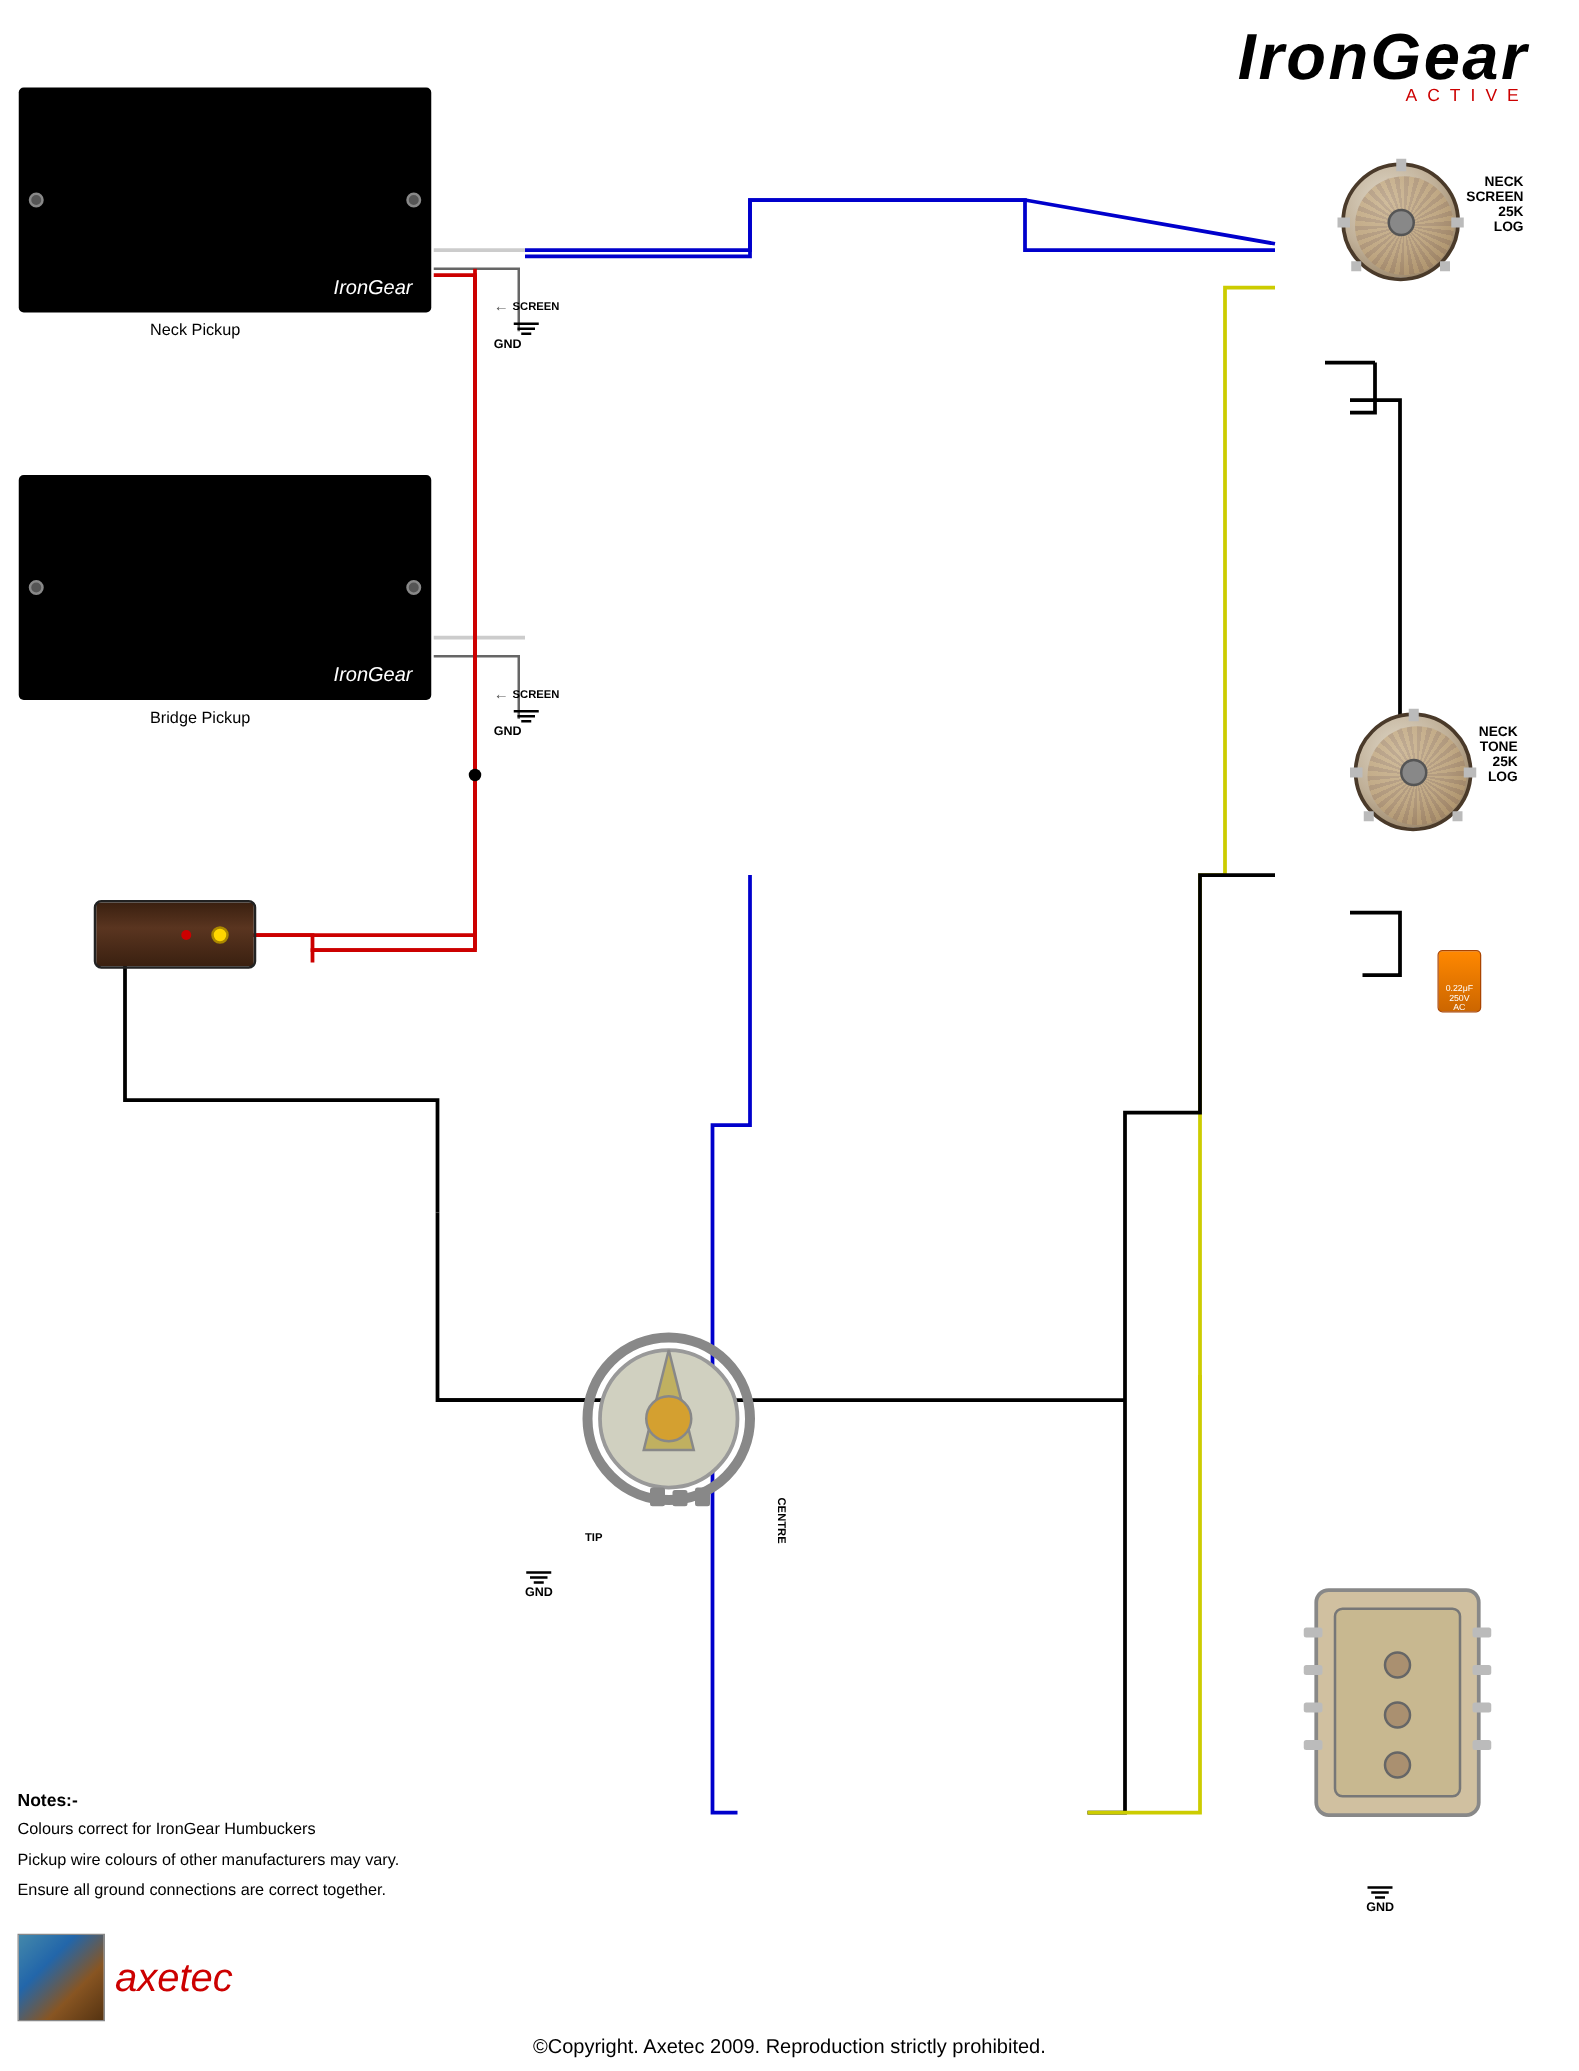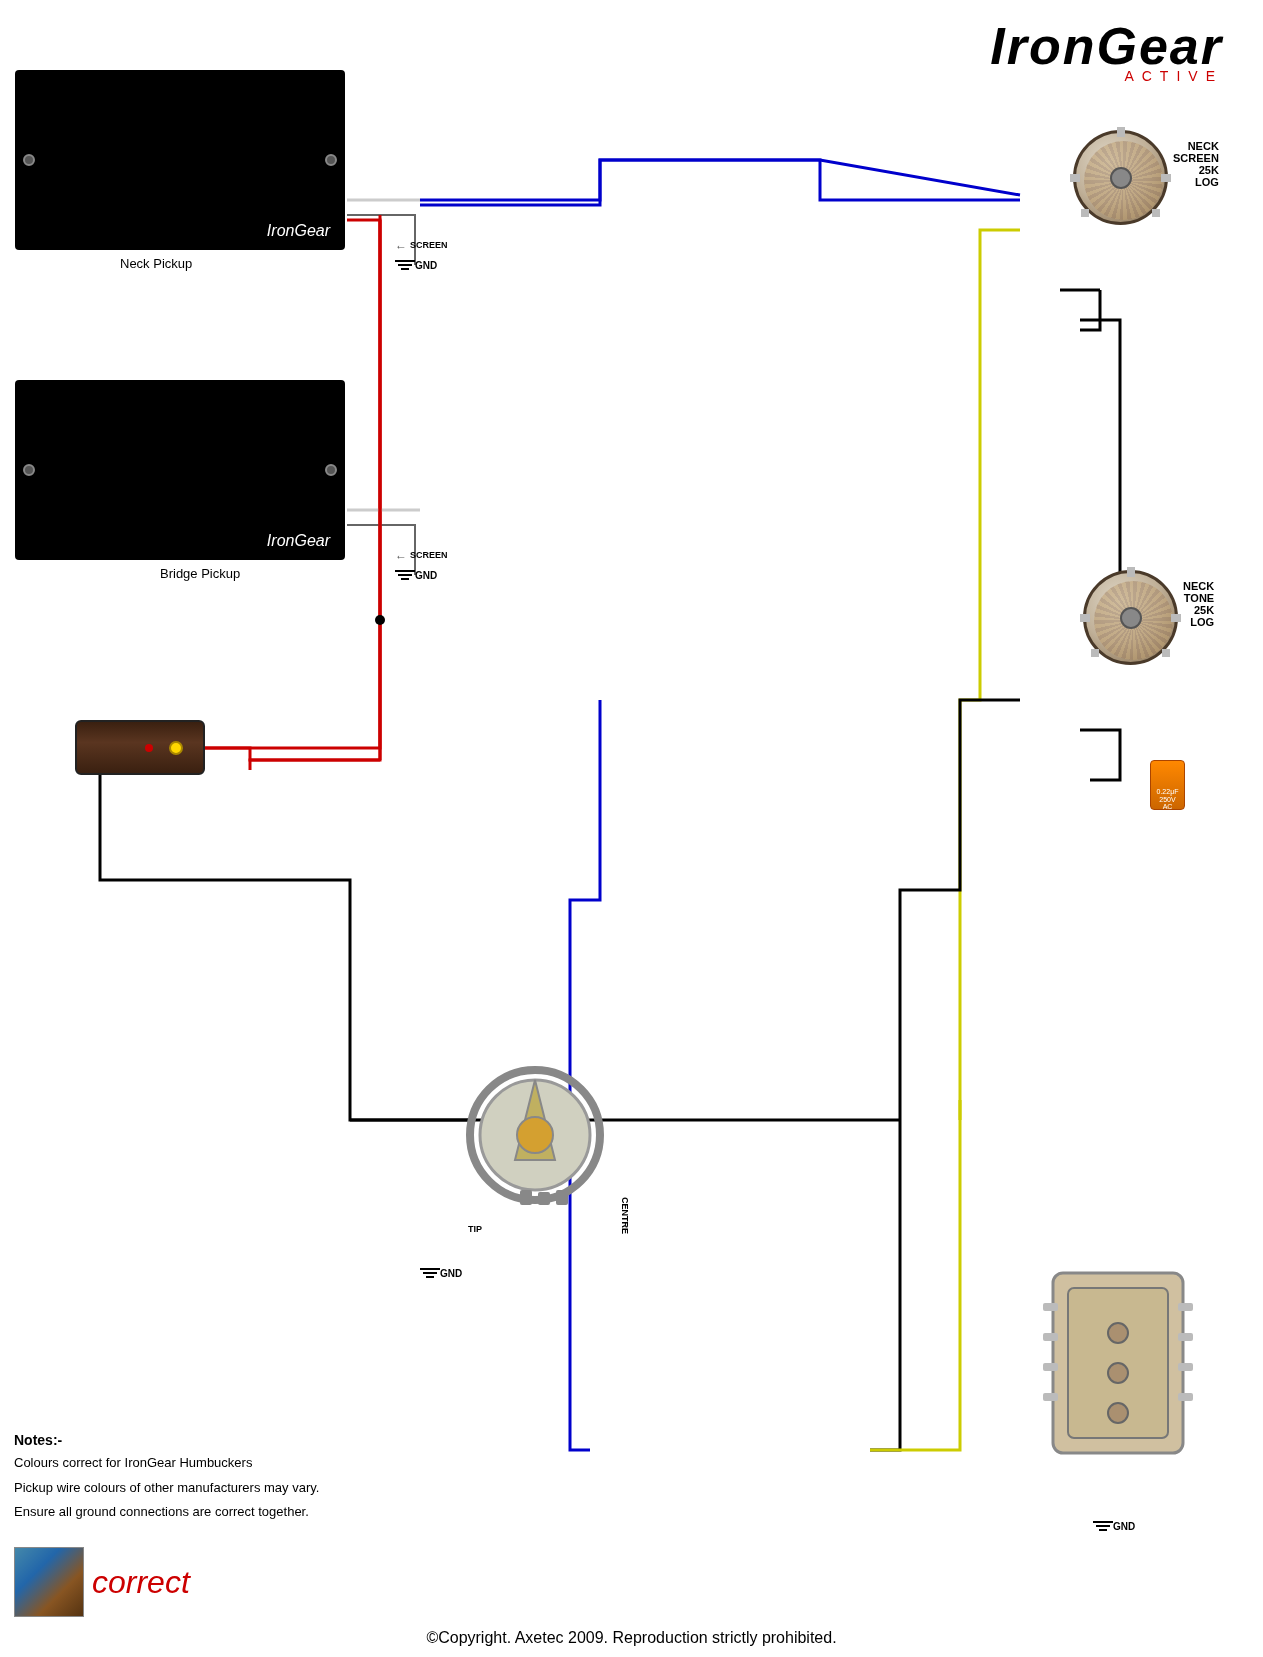--- a/index.html
+++ b/index.html
@@ -106,22 +106,21 @@
       position: absolute;
       font-size: 11px;
       font-weight: bold;
       text-align: right;
       color: #000;
     }
 
     
     .gnd-symbol {
       display: flex;
-      flex-direction: row;
-      align-items: center;
+      flex-direction: column;
     }
     .gnd-lines {
       display: flex;
       flex-direction: column;
       align-items: center;
       gap: 2px;
     }
     .gnd-line1 { width: 20px; height: 2px; background: #000; }
     .gnd-line2 { width: 14px; height: 2px; background: #000; }
     .gnd-line3 { width: 8px; height: 2px; background: #000; }
@@ -374,21 +373,21 @@
   <div class="pickup-screws-right"></div>
   <div class="pickup-label">IronGear</div>
 </div>
 <div class="pickup-caption" style="left:120px; top:256px;">Neck Pickup</div>
 
 <div class="pickup-box pickup-bridge">
   <div class="pickup-screws-left"></div>
   <div class="pickup-screws-right"></div>
   <div class="pickup-label">IronGear</div>
 </div>
-<div class="pickup-caption" style="left:120px; top:566px;margin-left:40px;">Bridge Pickup</div>
+<div class="pickup-caption" style="left:120px; top:566px;">Bridge Pickup</div>
 
 <div style="position:absolute; left:395px; top:238px;">
   <div style="font-size:9px; font-weight:bold; color:#000; display:flex; align-items:center; gap:3px;">
     <span style="font-size:12px; color:#555;">←</span>
     <span>SCREEN</span>
   </div>
   <div style="margin-top:6px;" class="gnd-symbol">
     <div class="gnd-lines">
       <div class="gnd-line1"></div>
       <div class="gnd-line2"></div>
@@ -524,17 +523,17 @@
 <div class="notes-section">
   <div class="notes-title">Notes:-</div>
   <div class="notes-item">Colours correct for IronGear Humbuckers</div>
   <div class="notes-item">Pickup wire colours of other manufacturers may vary.</div>
   <div class="notes-item">Ensure all ground connections are correct together.</div>
 </div>
 
 <div class="axetec-area">
   <div class="axetec-thumb"></div>
   <div class="axetec-name">
-    <span>correct</span>
+    <span>axetec</span>
   </div>
 </div>
 
 <div class="copyright-text">©Copyright. Axetec 2009. Reproduction strictly prohibited.</div>
 
 </body></html>

